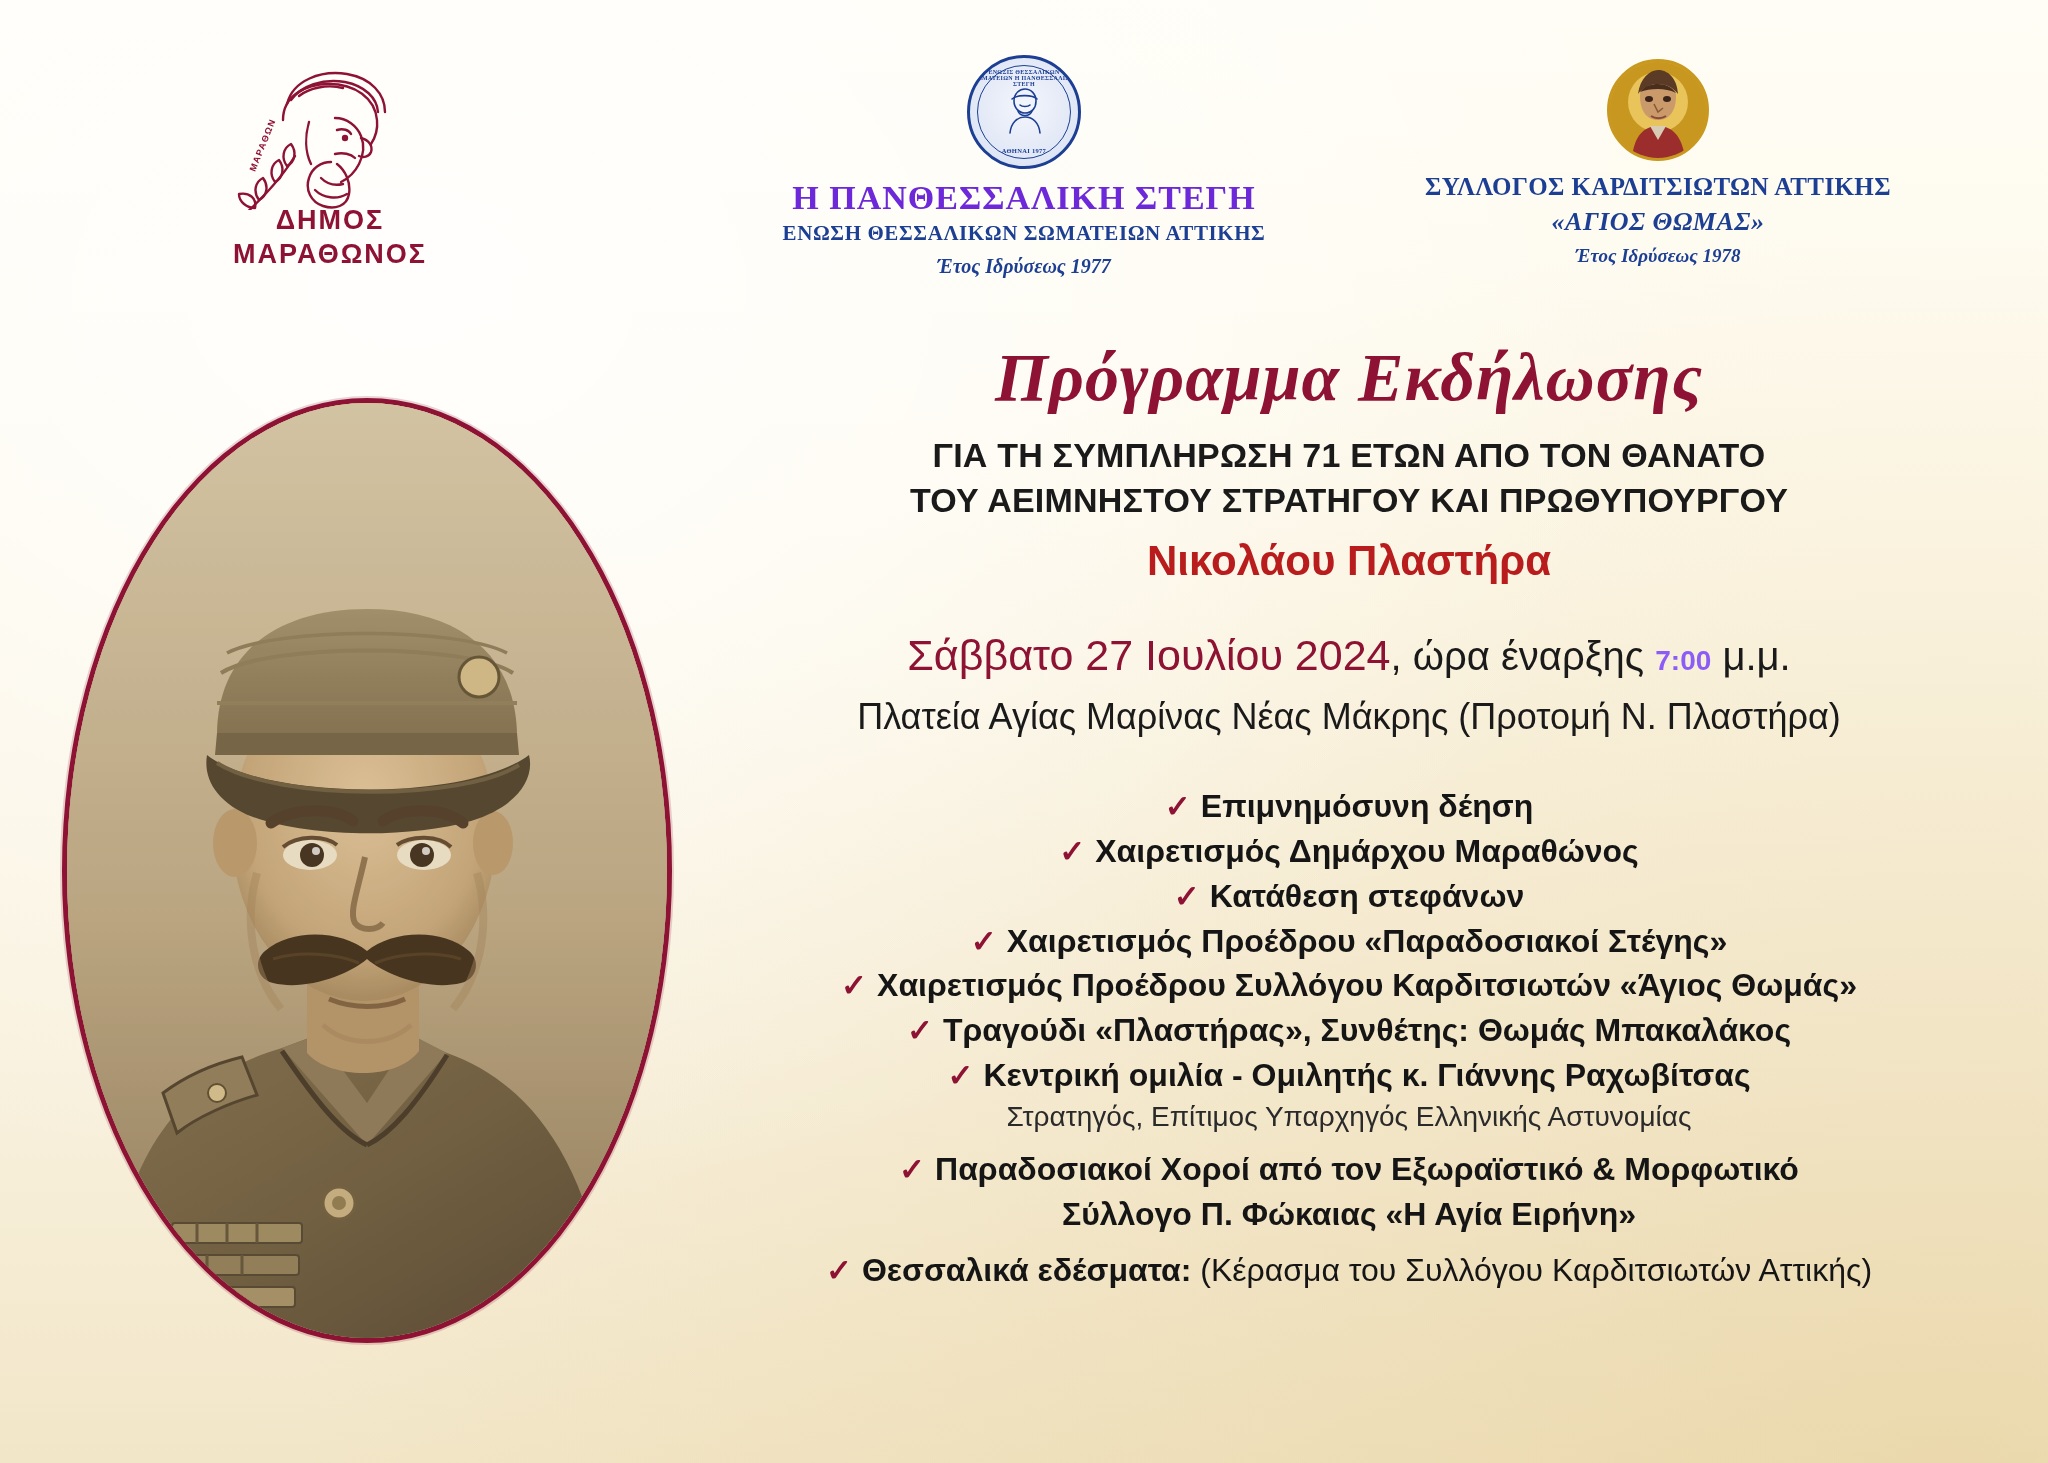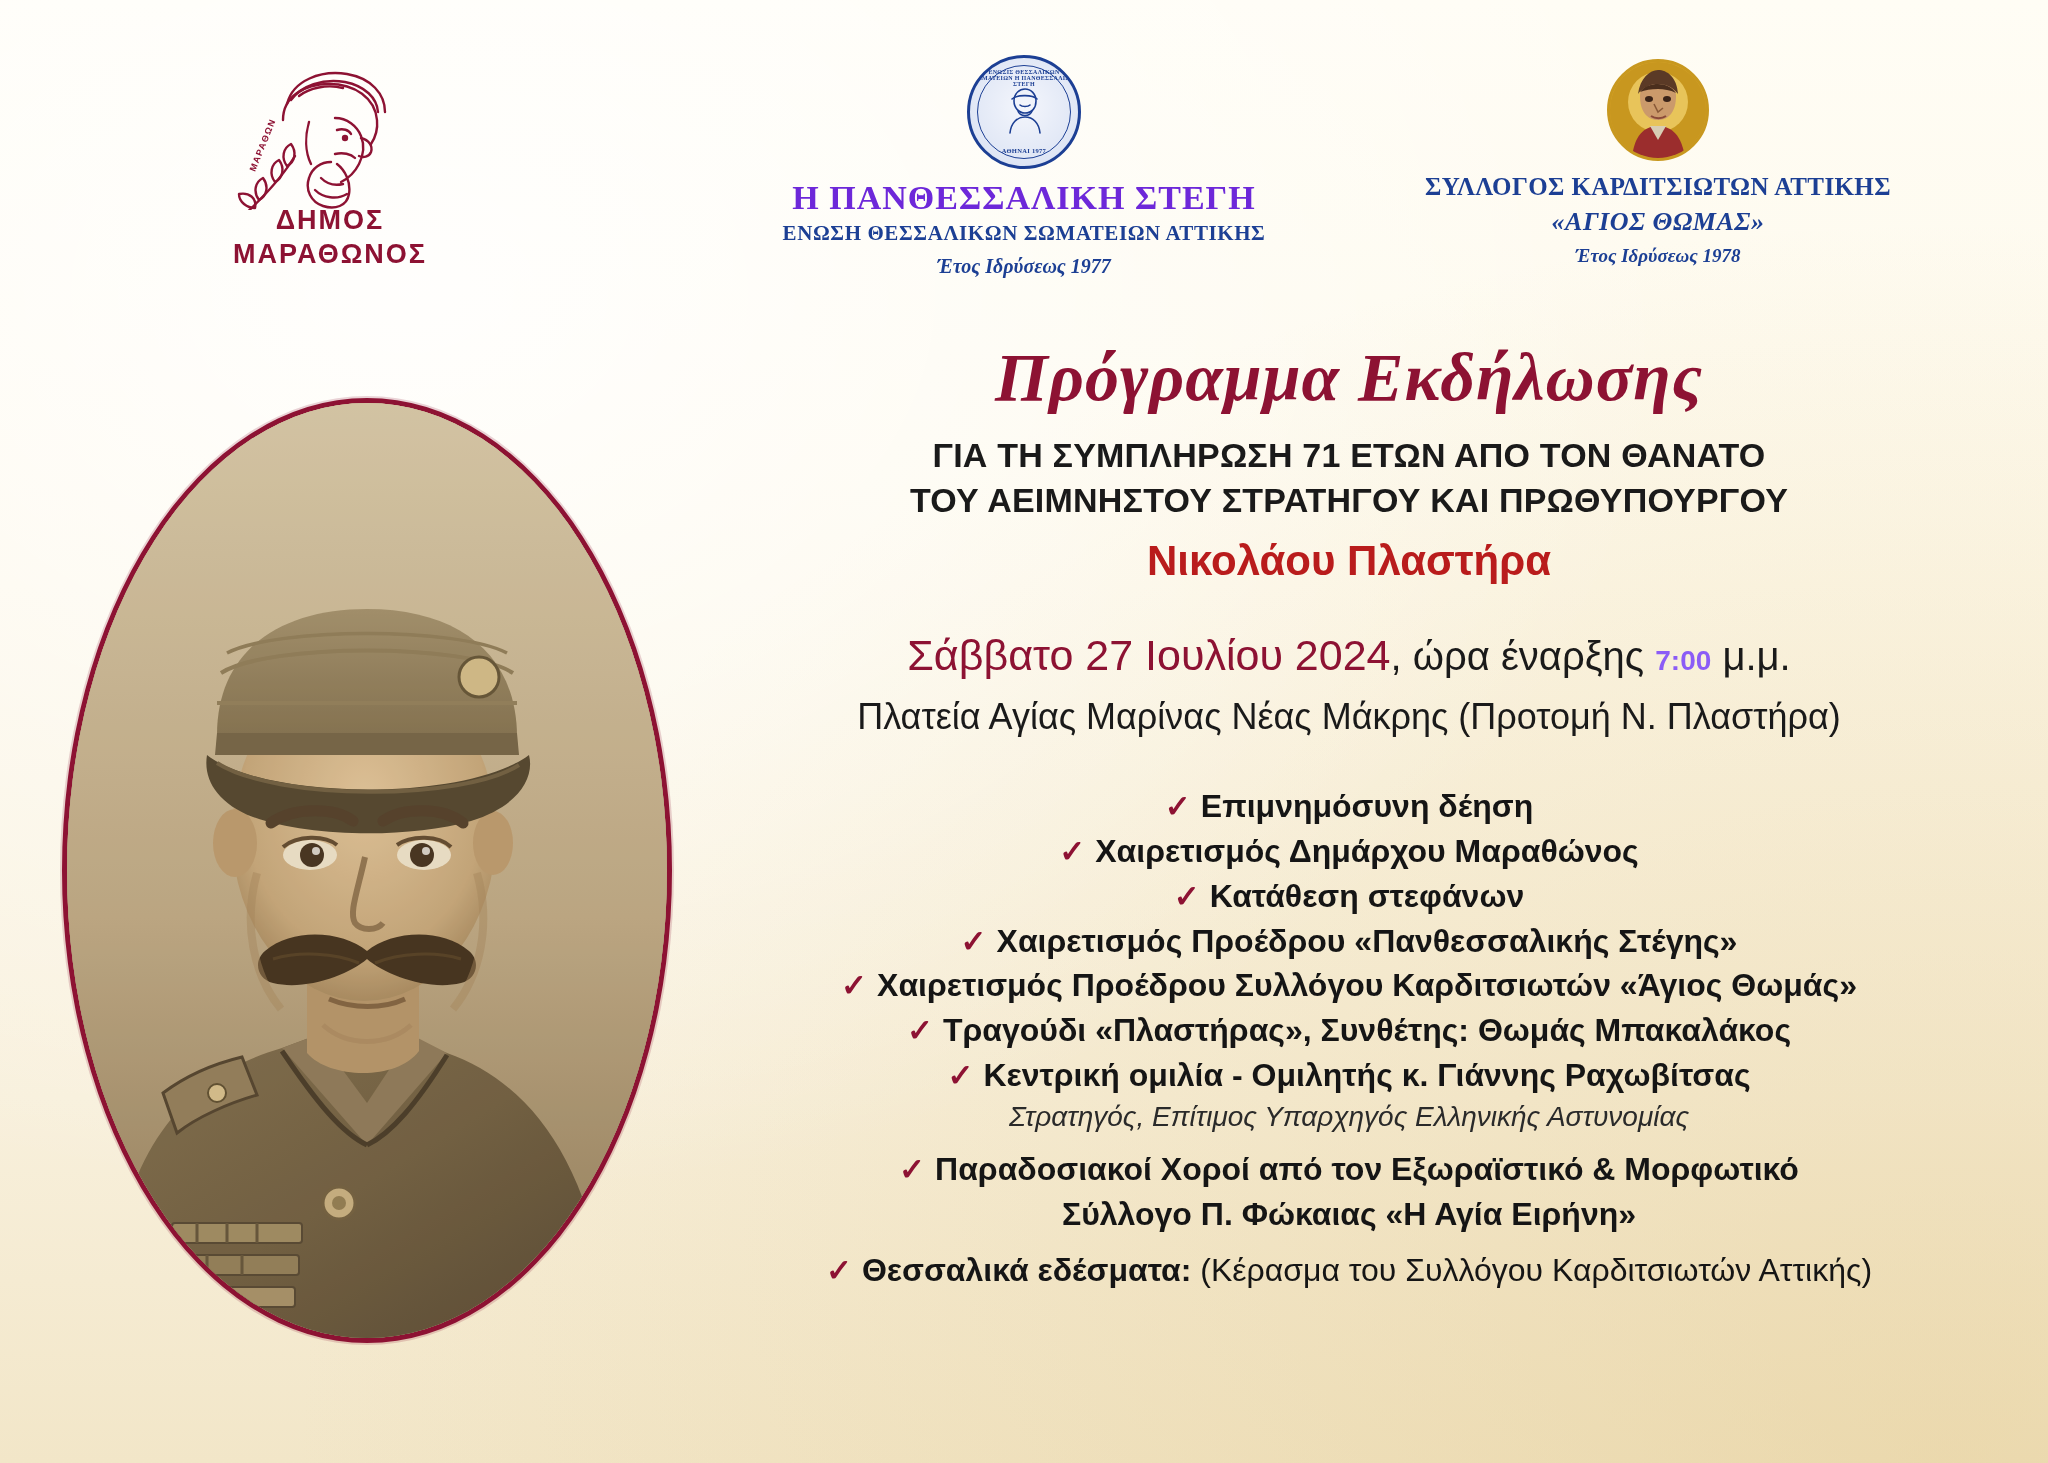--- a/index.html
+++ b/index.html
@@ -277,21 +277,20 @@
     text-align: center;
   }
   .agenda-item .tick {
     color: #8d1233;
     font-weight: bold;
     margin-right: 10px;
     font-size: 31px;
   }
   .agenda-note {
     font-family: "Liberation Sans", sans-serif;
-    font-style: italic;
     font-weight: normal;
     font-size: 28px;
     color: #2a2a2a;
     line-height: 1.35;
   }
   .agenda-item .sub-italic {
     font-weight: normal;
   }
 </style>
 </head>
@@ -502,21 +501,21 @@
     <div class="agenda-item">
       <span class="tick">✓</span><span>Επιμνημόσυνη δέηση</span>
     </div>
     <div class="agenda-item">
       <span class="tick">✓</span><span>Χαιρετισμός Δημάρχου Μαραθώνος</span>
     </div>
     <div class="agenda-item">
       <span class="tick">✓</span><span>Κατάθεση στεφάνων</span>
     </div>
     <div class="agenda-item">
-      <span class="tick">✓</span><span>Χαιρετισμός Προέδρου «Πανθεσσαλικής Στέγης»</span>
+      <span class="tick">✓</span><span>Χαιρετισμός Προέδρου «Παραδοσιακοί Στέγης»</span>
     </div>
     <div class="agenda-item">
       <span class="tick">✓</span><span>Χαιρετισμός Προέδρου Συλλόγου Καρδιτσιωτών «Άγιος Θωμάς»</span>
     </div>
     <div class="agenda-item">
       <span class="tick">✓</span><span>Τραγούδι «Πλαστήρας», Συνθέτης: Θωμάς Μπακαλάκος</span>
     </div>
     <div class="agenda-item">
       <span class="tick">✓</span><span>Κεντρική ομιλία - Ομιλητής κ. Γιάννης Ραχωβίτσας</span>
     </div>

